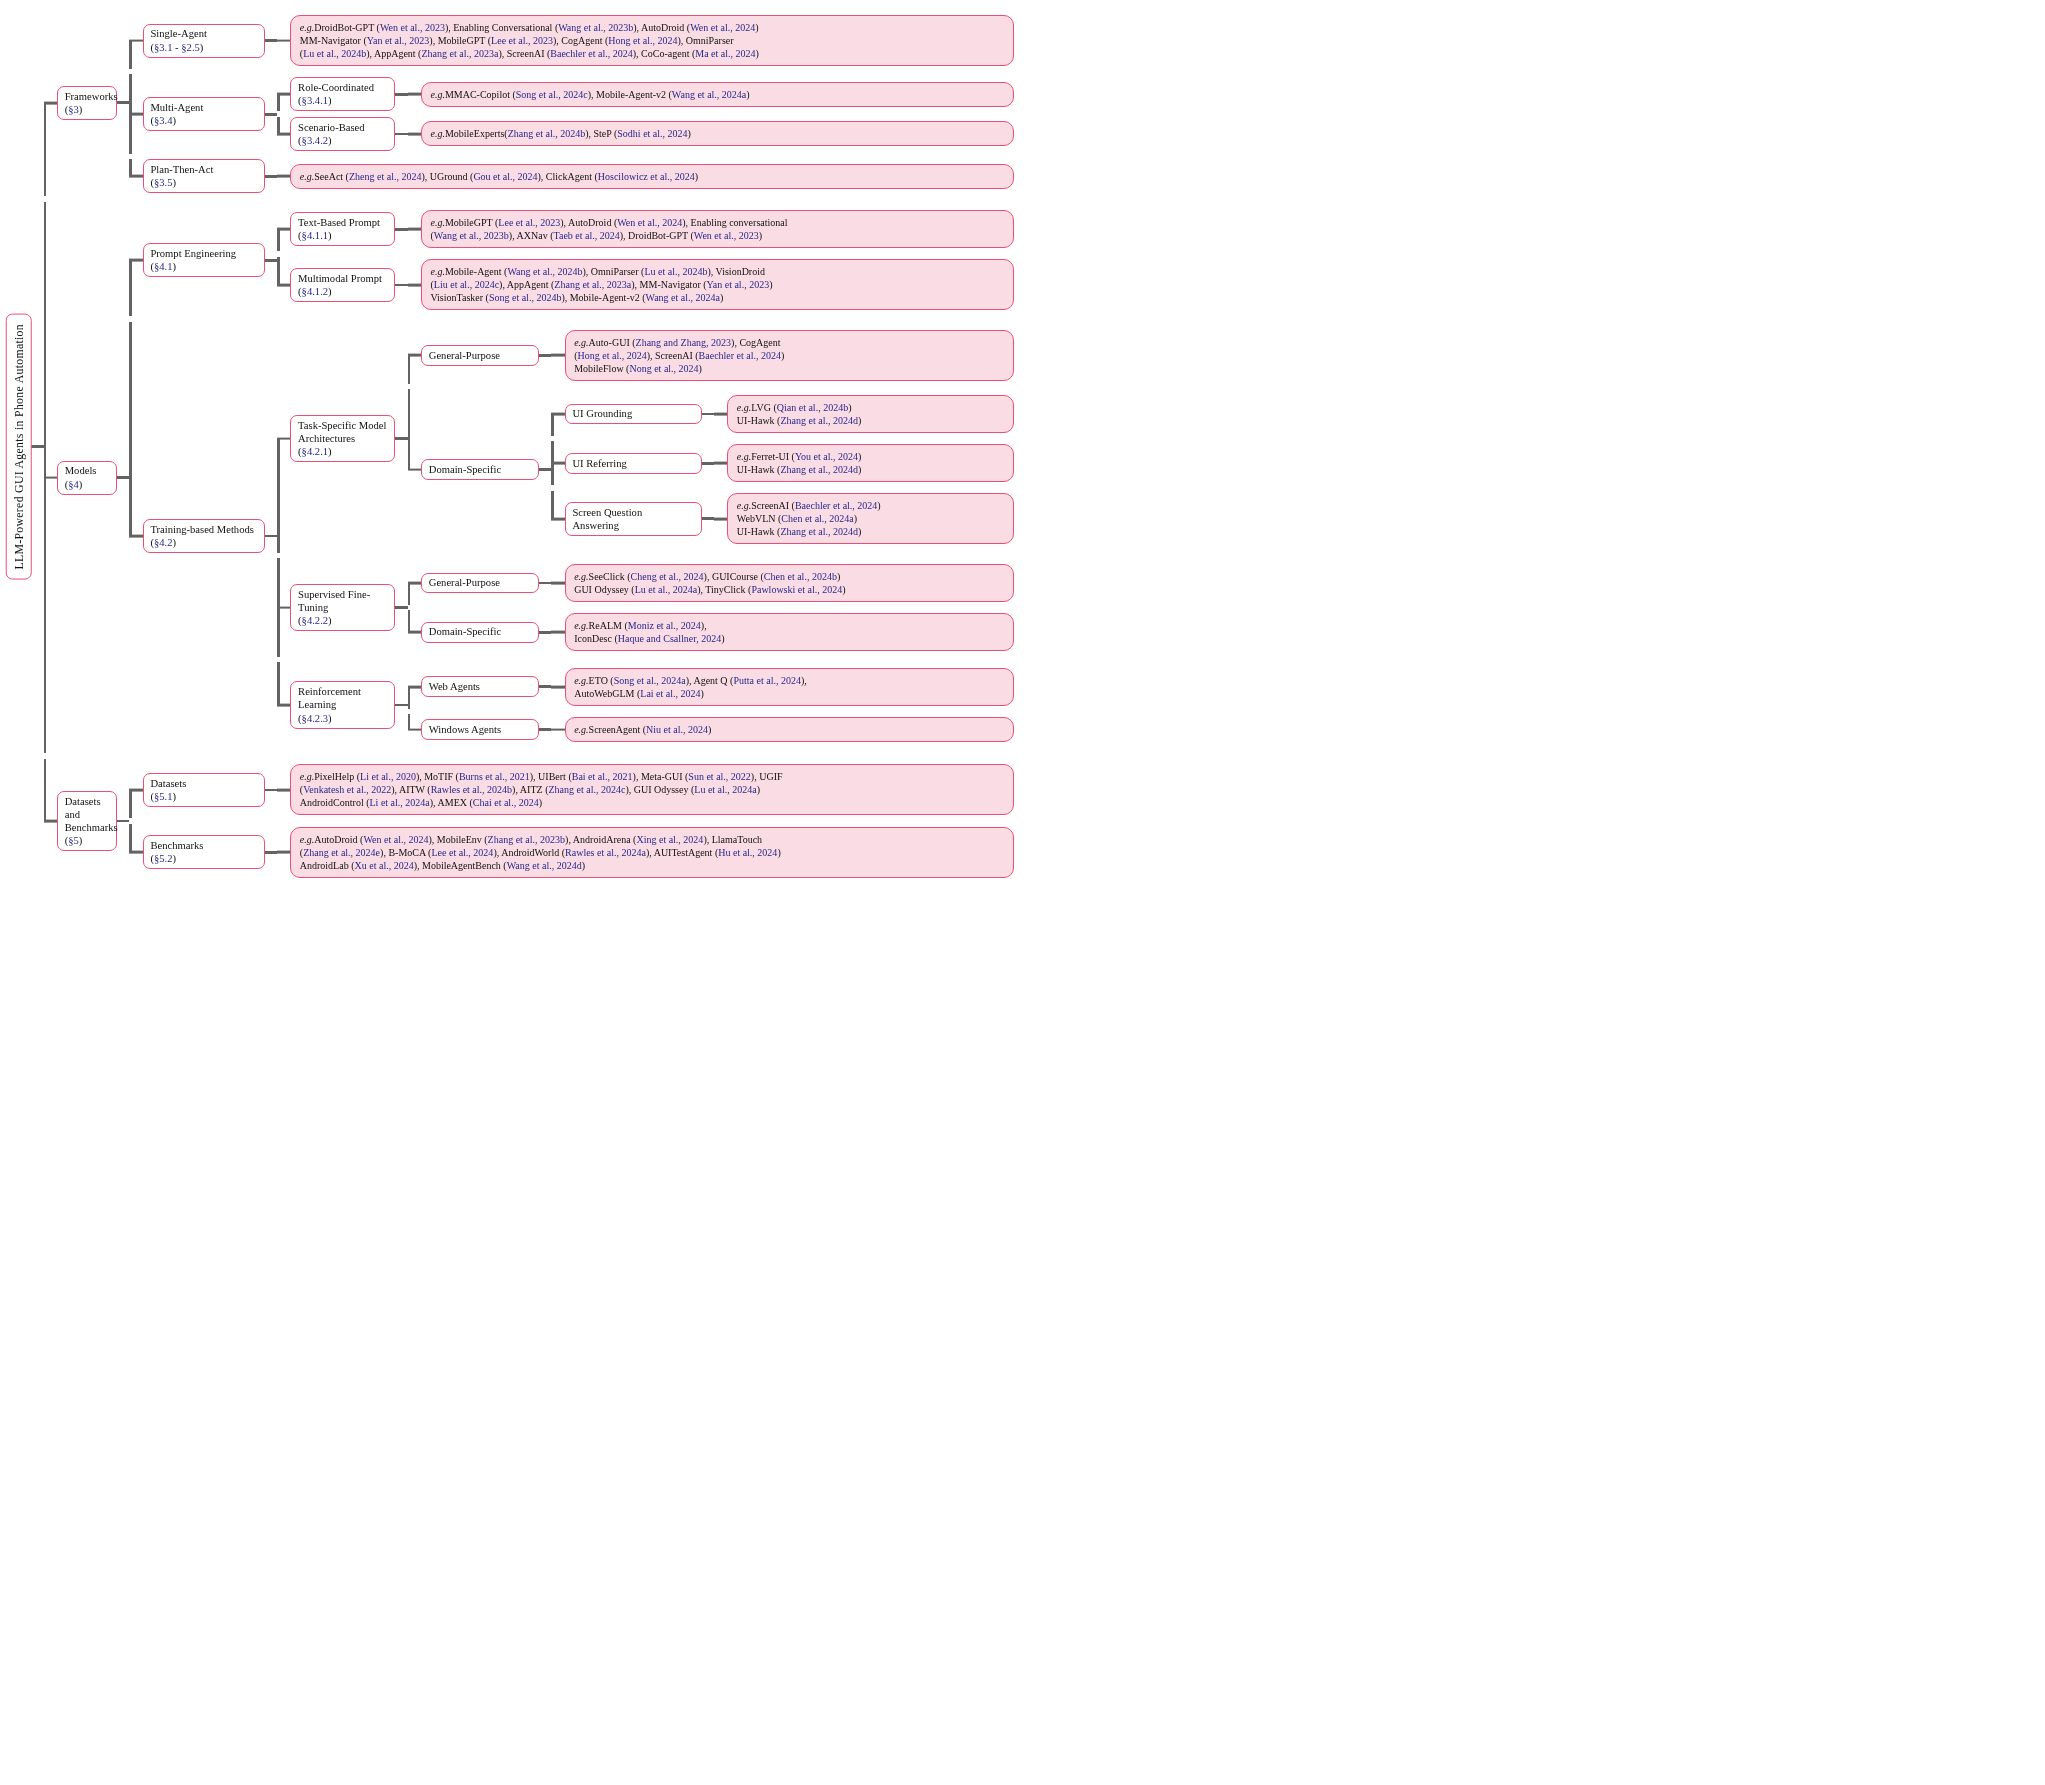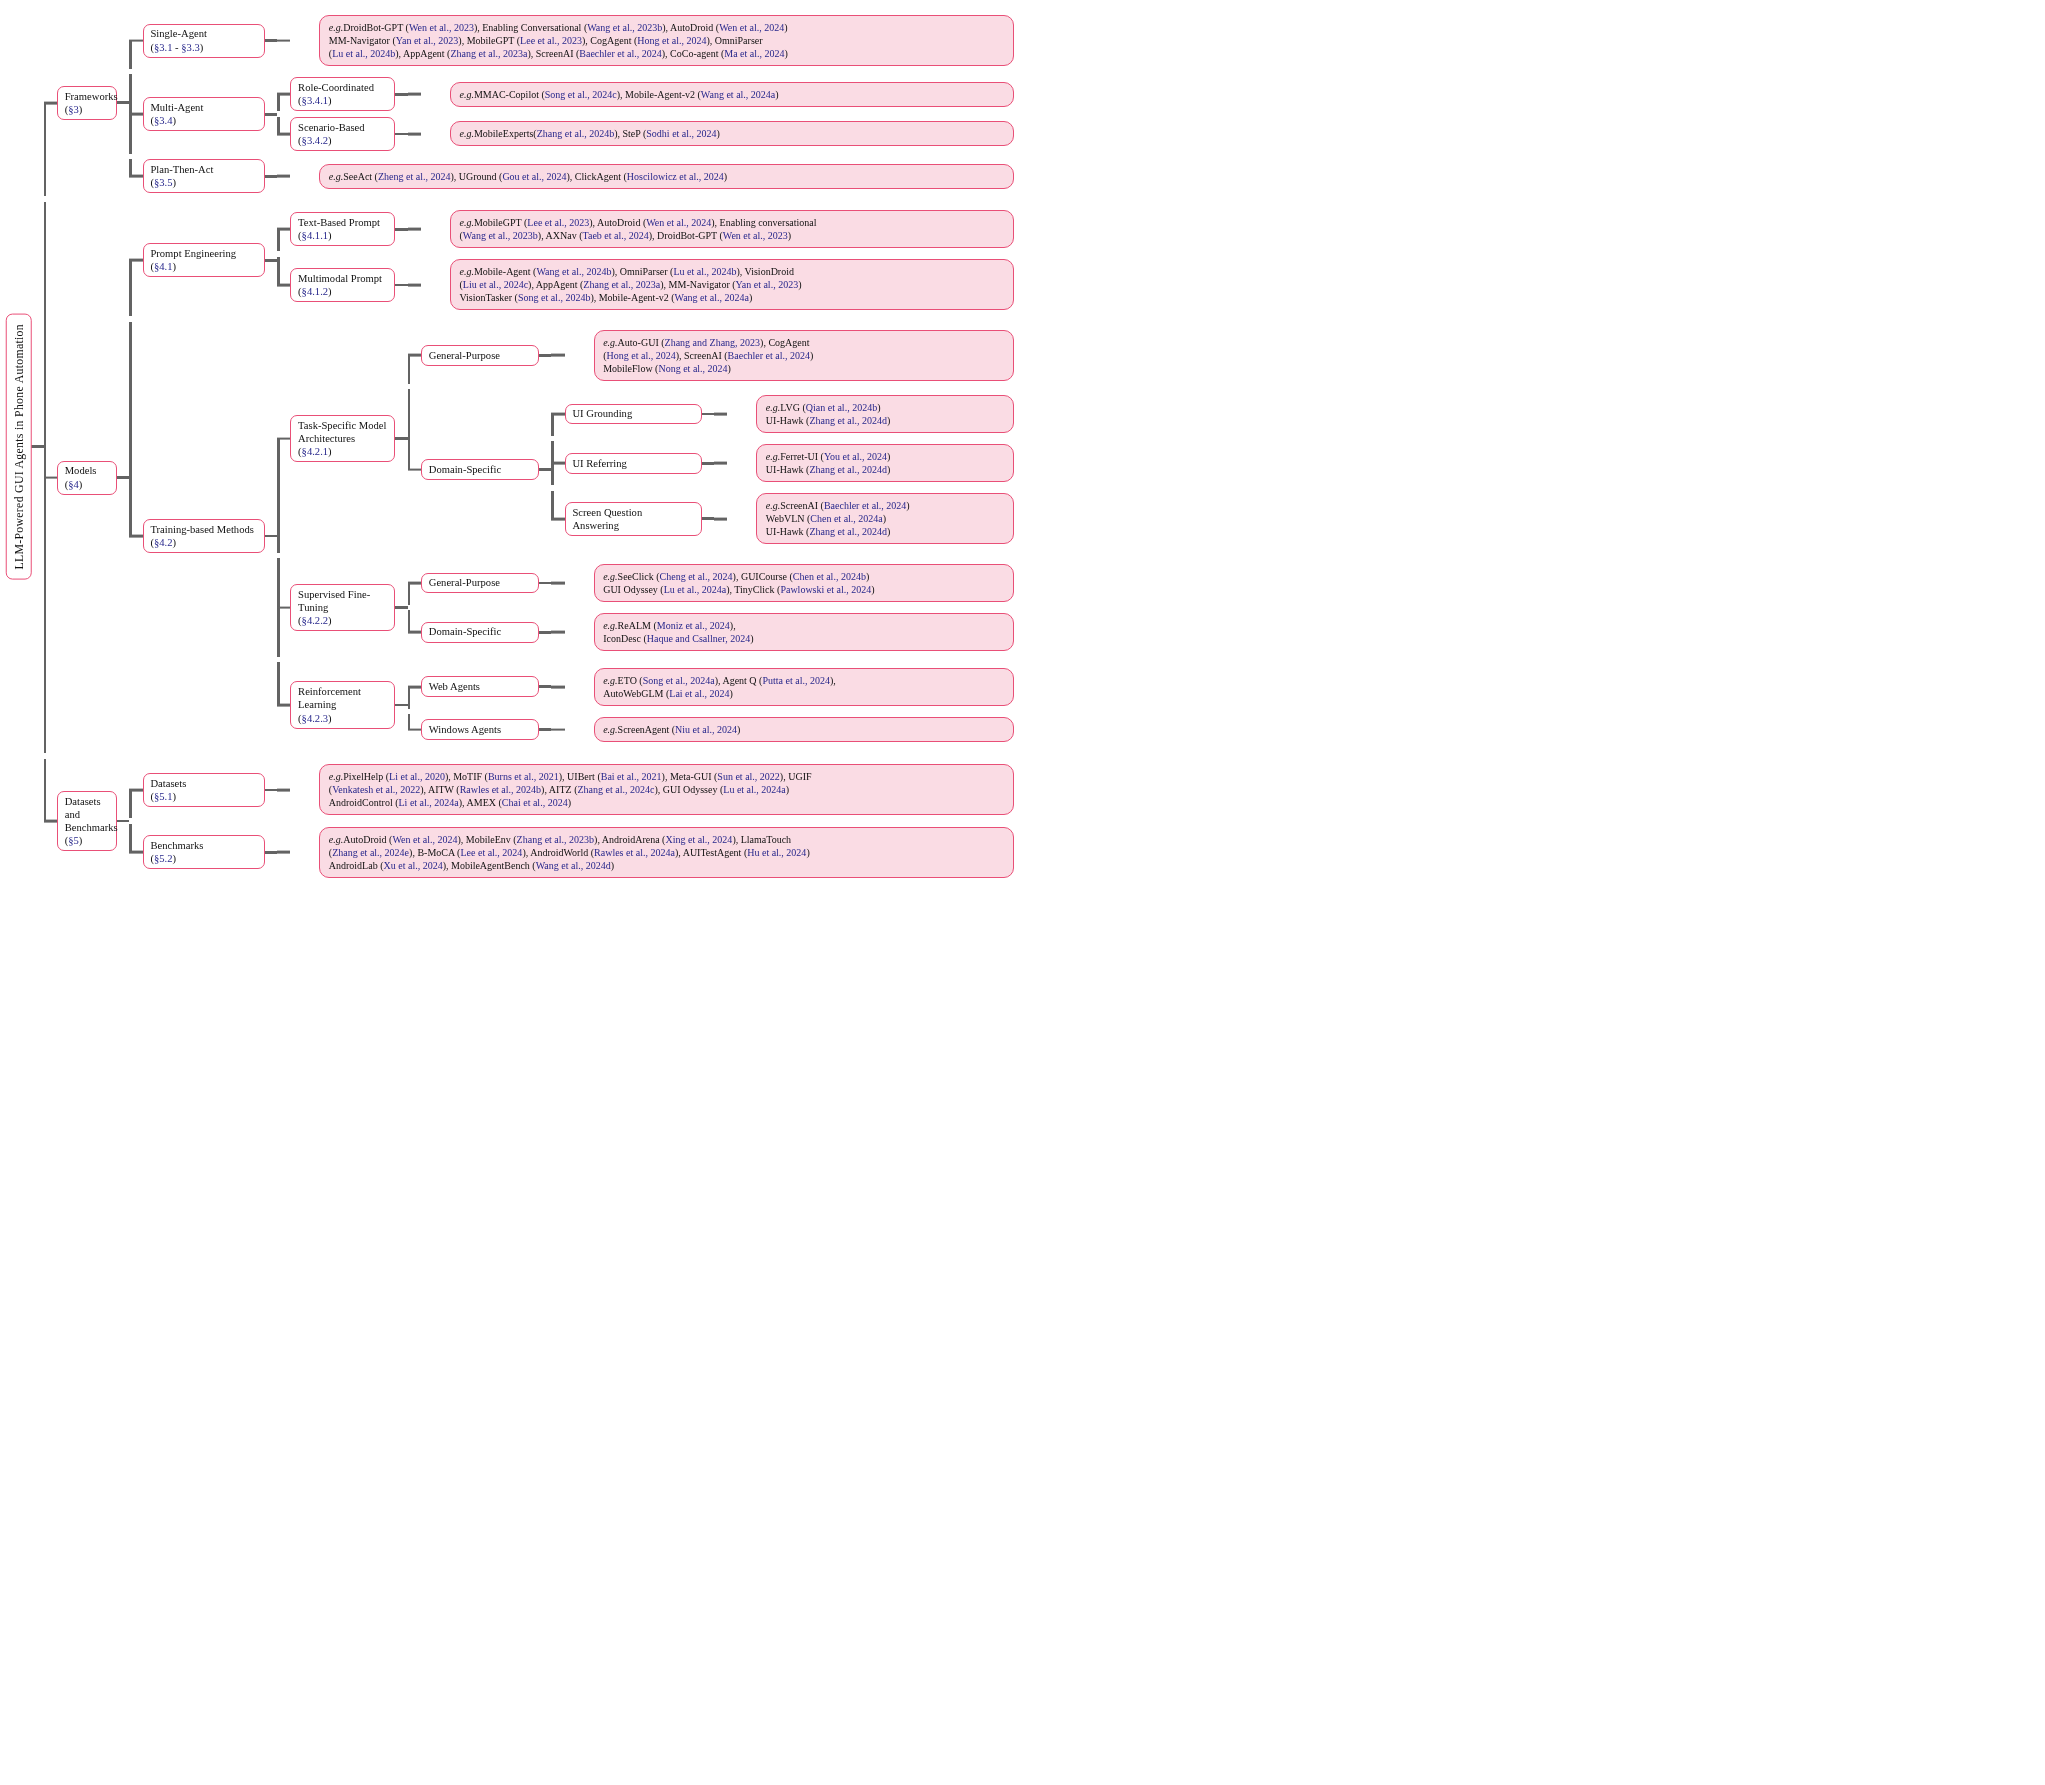--- a/index.html
+++ b/index.html
@@ -24,21 +24,21 @@
   .kid::before{content:"";position:absolute;left:0;top:0;bottom:0;width:2.8px;background:var(--line)}
   .kid:first-child::before{top:50%}
   .kid:last-child::before{bottom:50%}
   .kid:only-child::before{display:none}
   .node{
     background:#fff;border:1.7px solid var(--accent);border-radius:7px;
     padding:2.8px 6.7px;flex-shrink:0;font-size:10.6px;line-height:1.25;
   }
   .leaf{
     background:var(--leaf-bg);border:1.7px solid var(--accent);border-radius:10px;
-    padding:5px 8.4px;flex:1;min-width:0;font-size:10px;line-height:1.3;margin-left:29px;
+    padding:5px 8.4px;flex:1;min-width:0;font-size:10px;line-height:1.3;
   }
   .root{
     writing-mode:vertical-rl;transform:rotate(180deg);
     padding:9px 4.5px;font-size:11.8px;border-radius:6.7px;letter-spacing:0.3px;
   }
   .n1{width:60px}
   .n2{width:122px}
   .n3{width:105px}
   .n4{width:118px}
   .n5{width:137px}
@@ -55,21 +55,21 @@
     <div class="kids">
 
       <div class="kid">
         <div class="branch">
           <div class="node n1">Frameworks<br>(<span class="cite">§3</span>)</div>
           <div class="stub"></div>
           <div class="kids">
 
             <div class="kid">
               <div class="branch">
-                <div class="node n2">Single-Agent<br>(<span class="cite">§3.1</span> - <span class="cite">§3.3</span>)</div>
+                <div class="node n2">Single-Agent<br>(<span class="cite">§3.1</span> - <span class="cite">§2.5</span>)</div>
                 <div class="stub"></div>
                 <div class="kids">
                   <div class="kid">
                     <div class="leaf"><i class="eg">e.g.</i>DroidBot-GPT (<span class="cite">Wen et al., 2023</span>), Enabling Conversational (<span class="cite">Wang et al., 2023b</span>), AutoDroid (<span class="cite">Wen et al., 2024</span>)<br>MM-Navigator (<span class="cite">Yan et al., 2023</span>), MobileGPT (<span class="cite">Lee et al., 2023</span>), CogAgent (<span class="cite">Hong et al., 2024</span>), OmniParser<br>(<span class="cite">Lu et al., 2024b</span>), AppAgent (<span class="cite">Zhang et al., 2023a</span>), ScreenAI (<span class="cite">Baechler et al., 2024</span>), CoCo-agent (<span class="cite">Ma et al., 2024</span>)</div>
                   </div>
                 </div>
               </div>
             </div>
 
             <div class="kid">

